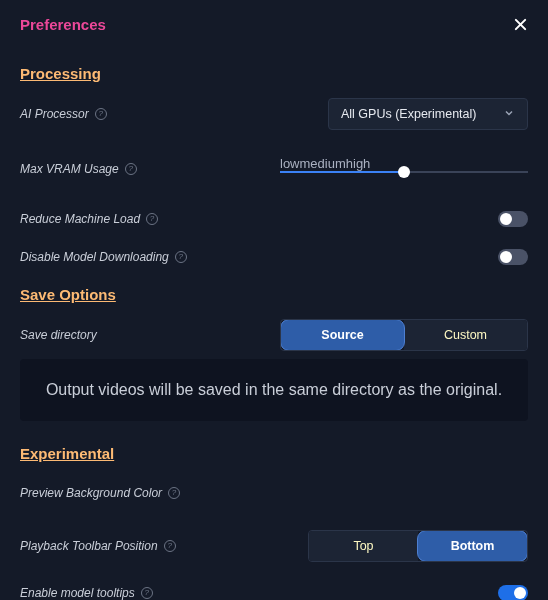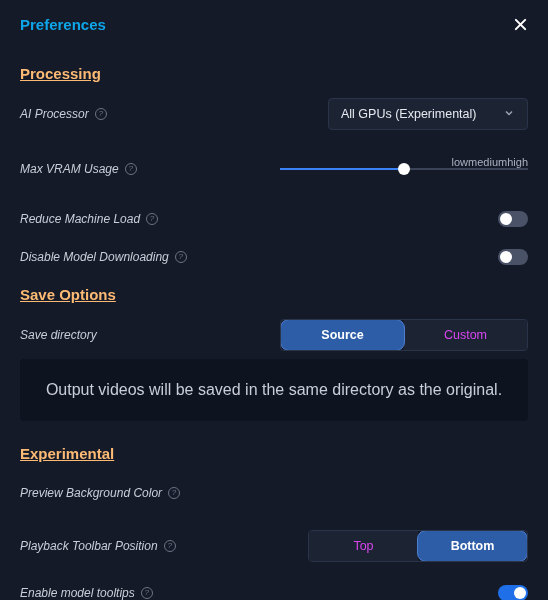--- a/index.html
+++ b/index.html
@@ -1,45 +1,45 @@
 <!DOCTYPE html>
 <html><head>
 <meta charset="utf-8">
 <style>
   * { box-sizing: border-box; margin: 0; padding: 0; font-family: "Segoe UI", Arial, sans-serif; }
   body { background: #141a28; color: #d6dbe4; width: 548px; height: 600px; overflow: hidden; }
   .window { width: 548px; height: 600px; padding: 0; }
   .header { display: flex; align-items: center; justify-content: space-between; padding: 16px 20px 18px 20px; }
-  .header-title { font-size: 15px; font-weight: 600; color: #0ea5e9; }
+  .header-title { font-size: 15px; font-weight: 600; color: #ec4899; }
   .close-btn { cursor: pointer; width: 16px; height: 16px; display: flex; align-items: center; justify-content: center; }
   .close-btn svg { stroke: #fff; }
   .content { padding: 0 20px; }
   .section-title { font-size: 15px; font-weight: 600; color: #fdba74; margin-top: 14px; margin-bottom: 16px; text-decoration: underline; }
   .row { display: flex; align-items: center; min-height: 30px; margin-bottom: 8px; }
   .row.tall { align-items: flex-start; margin-top: 4px; }
   .label { font-size: 12px; color: #c9ced8; display: flex; align-items: center; gap: 6px; font-style: italic; }
   .help-icon { width: 12px; height: 12px; border: 1px solid #6b7384; border-radius: 50%; display: inline-flex; align-items: center; justify-content: center; font-size: 8px; color: #6b7384; line-height: 1; }
   .control-col { margin-left: auto; width: 200px; }
   .dropdown { background: #1c2434; border: 1px solid #2b3549; border-radius: 4px; height: 32px; display: flex; align-items: center; padding: 0 12px; justify-content: space-between; cursor: pointer; }
   .dropdown-text { font-size: 12.5px; color: #e6e9ef; }
   .chevron svg { stroke: #9aa3b5; }
   .slider-wrap { width: 248px; margin-left: auto; }
-  .slider-labels { display: flex; justify-content: flex-end; font-size: 11px; color: #aab1c1; }
+  .slider-labels { display: flex; justify-content: flex-start; font-size: 13px; color: #aab1c1; }
   .slider-track { position: relative; height: 2px; background: #3a4358; width: 100%; }
   .slider-fill { position: absolute; left: 0; top: 0; height: 2px; background: #3b82f6; }
   .slider-thumb { position: absolute; top: 50%; transform: translate(-50%, -50%); width: 12px; height: 12px; border-radius: 50%; background: #fff; }
   .toggle { margin-left: auto; width: 30px; height: 16px; border-radius: 10px; position: relative; cursor: pointer; }
   .toggle.off { background: #4a5267; }
   .toggle.on { background: #1e6fe8; }
   .toggle .knob { position: absolute; top: 2px; width: 12px; height: 12px; border-radius: 50%; background: #fff; }
   .toggle.off .knob { left: 2px; }
   .toggle.on .knob { right: 2px; }
   .seg-group { display: flex; margin-left: auto; width: 248px; border: 1px solid #2b3549; border-radius: 4px; overflow: hidden; height: 32px; }
   .seg-group.right-wide { width: 220px; }
-  .seg-btn { flex: 1; display: flex; align-items: center; justify-content: center; font-size: 12.5px; cursor: pointer; background: #1c2434; color: #d946ef; }
+  .seg-btn { flex: 1; display: flex; align-items: center; justify-content: center; font-size: 12.5px; cursor: pointer; background: #1c2434; color: #fef9c3; }
   .seg-btn.active { background: #2e5da8; color: #fff; font-weight: 600; border: 1px solid #4d7fd1; border-radius: 9px; margin: -1px; z-index: 1; }
   .info-box { background: #0e1320; border-radius: 4px; padding: 22px 16px; text-align: center; font-size: 16px; color: #c9ced8; margin-top: 8px; margin-bottom: 4px; }
   .color-row { display: flex; margin-left: auto; width: 220px; gap: 8px; }
   .color-select { flex: 1; height: 30px; background: #1c2434; border: 1px solid #2b3549; border-radius: 4px; display: flex; align-items: center; padding: 0 8px; justify-content: space-between; cursor: pointer; }
   .swatch { width: 116px; height: 16px; background: #000; border-radius: 2px; }
   .reset-btn { width: 56px; height: 30px; background: #1c2434; border: 1px solid #2b3549; border-radius: 4px; display: flex; align-items: center; justify-content: center; font-size: 12px; color: #d6dbe4; cursor: pointer; }
   .gap-sm { height: 8px; }
   .gap-md { height: 14px; }
   .label-col { flex: 0 0 auto; padding-top: 6px; }
 </style>

